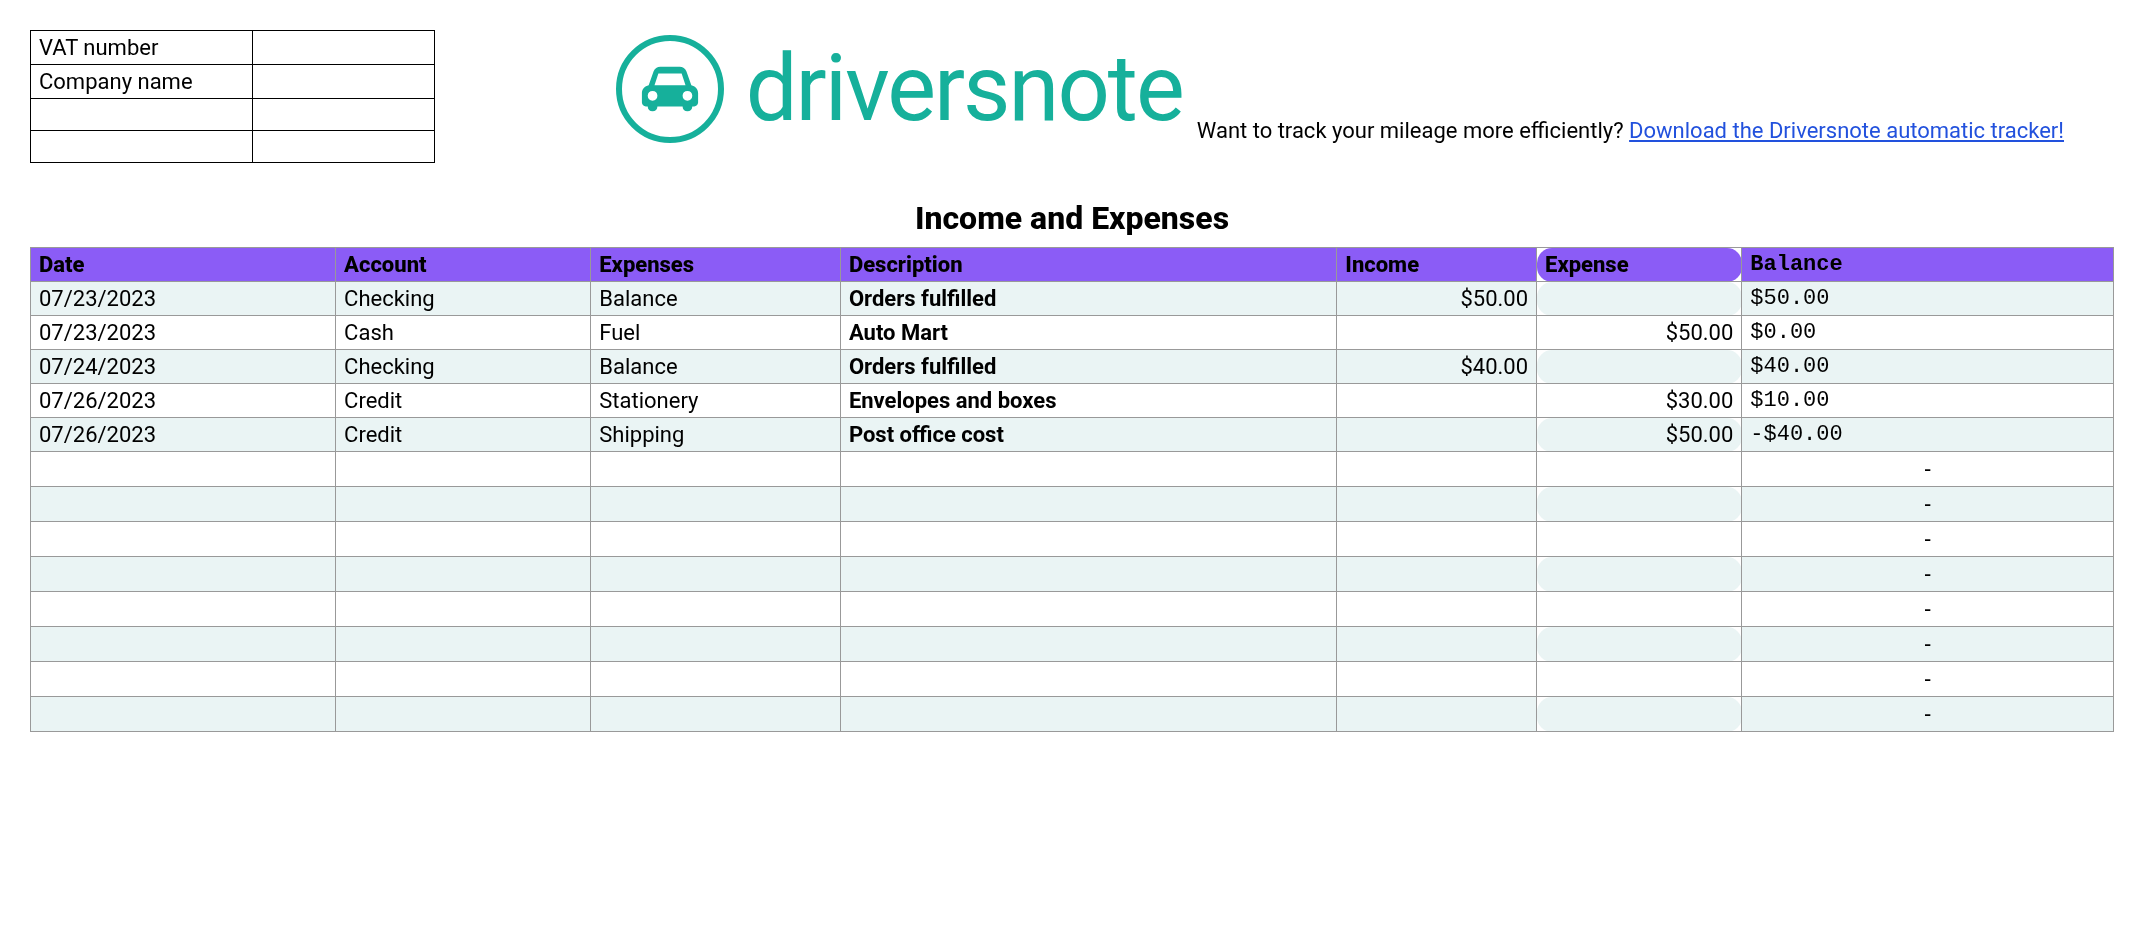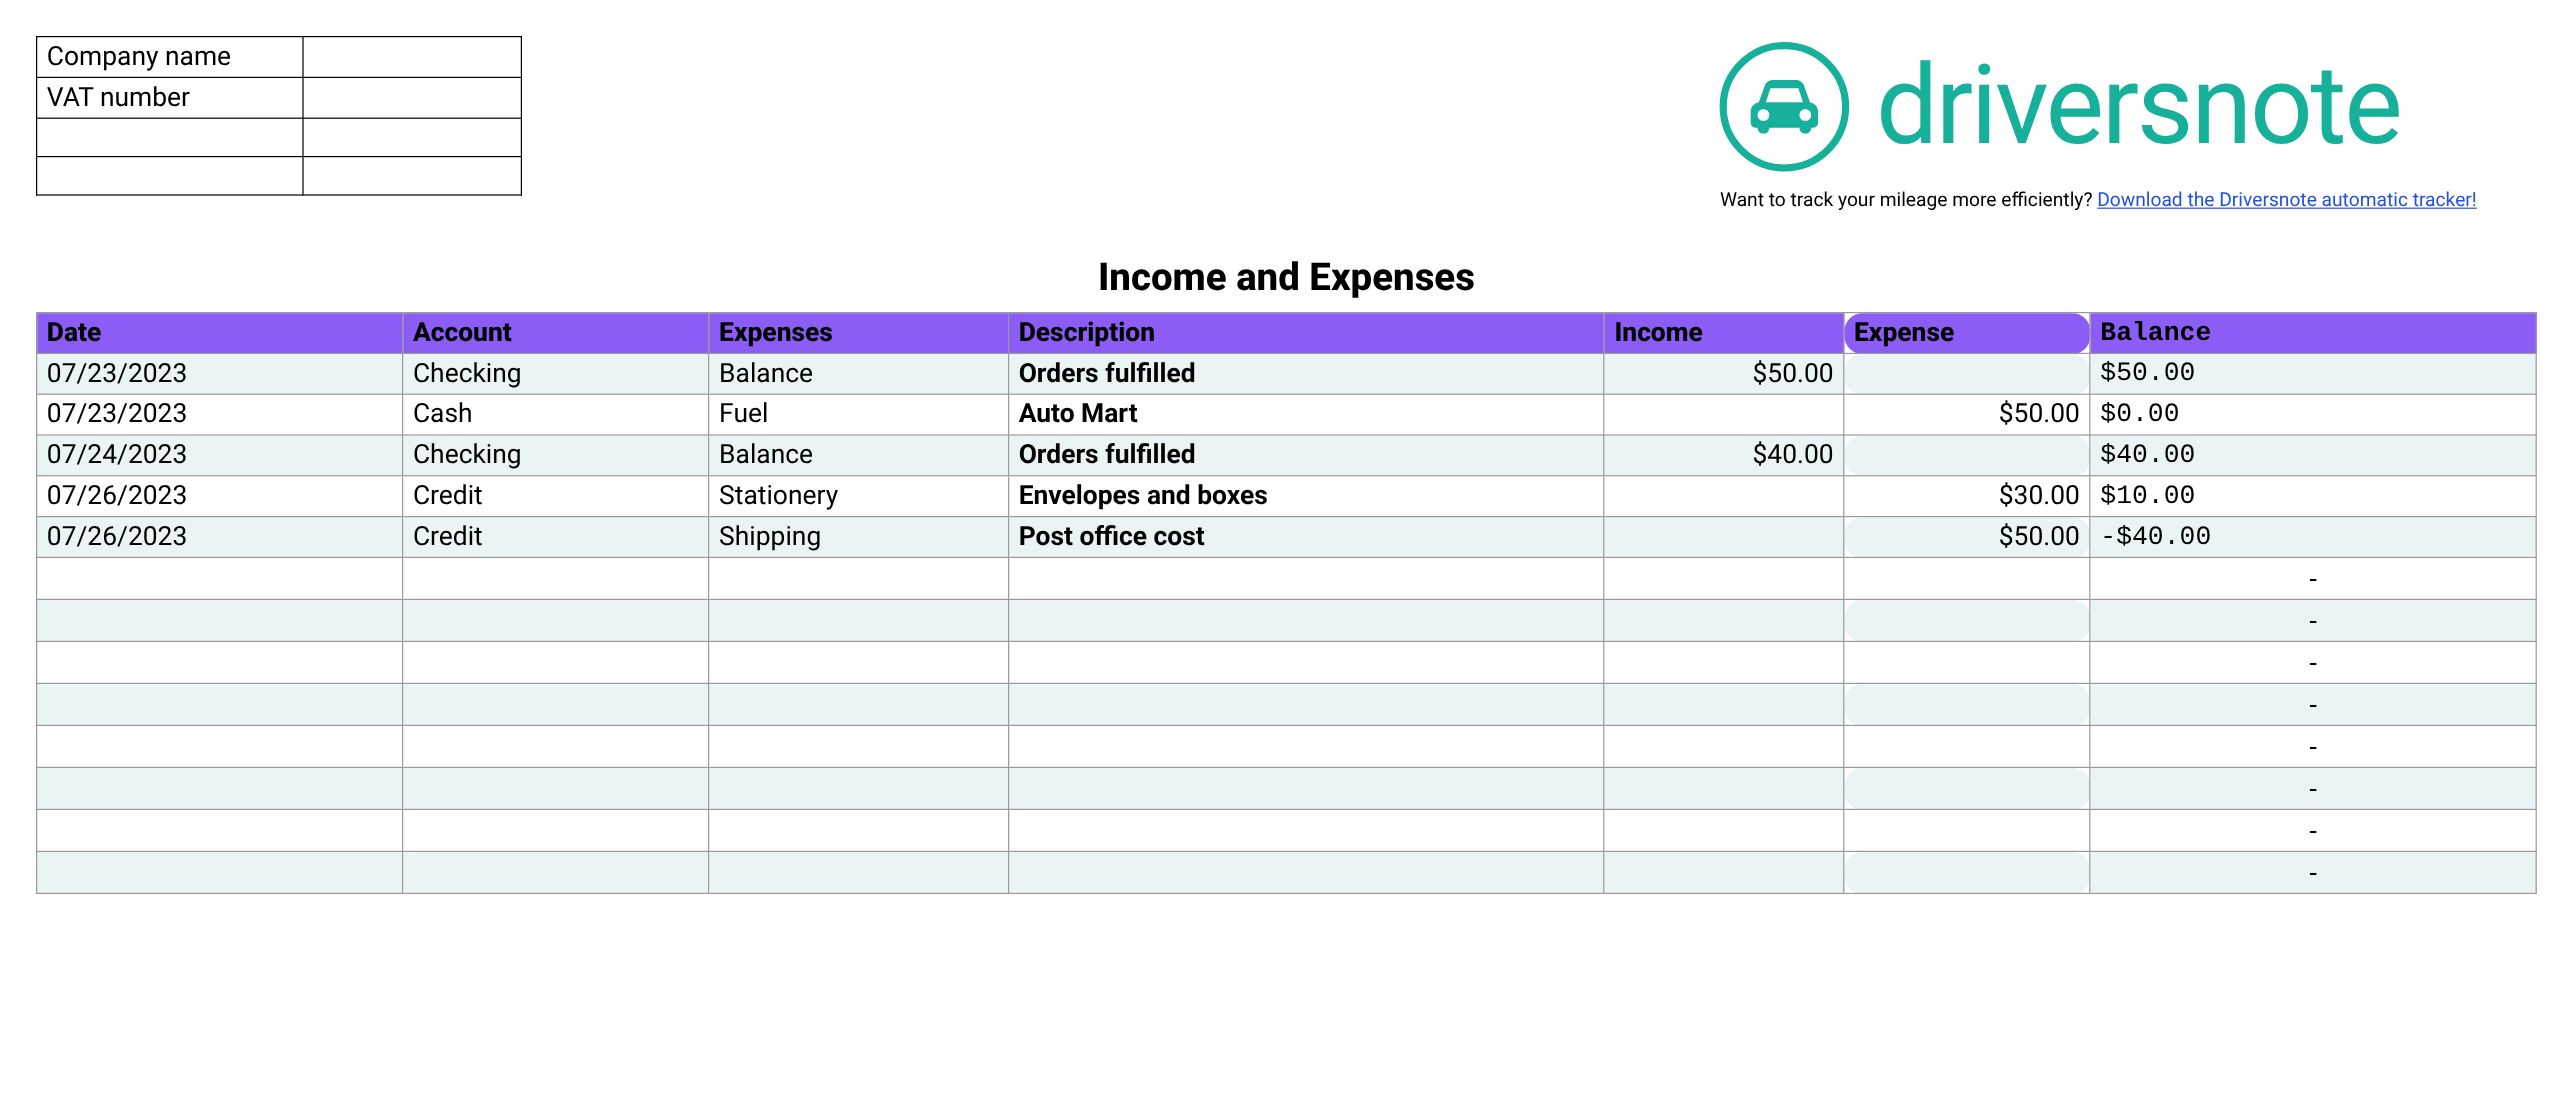--- a/index.html
+++ b/index.html
@@ -23,22 +23,22 @@
     .company-table td {
       border: 1px solid #000;
       padding: 4px 8px;
       height: 32px;
       font-size: 22px;
     }
     .company-table td:first-child { width: 55%; }
     .company-table td:last-child { width: 45%; }
     .logo-area {
       display: flex;
-      flex-direction: column;
-      align-items: flex-start;
+      flex-direction: row;
+      align-items: flex-end;
       gap: 14px;
       margin-right: 50px;
       margin-top: 5px;
     }
     .logo-row {
       display: flex;
       align-items: center;
       gap: 22px;
     }
     .logo-circle {
@@ -51,21 +51,21 @@
       justify-content: center;
     }
     .logo-text {
       font-size: 92px;
       font-weight: 400;
       color: #16b09b;
       letter-spacing: -2px;
       line-height: 1;
     }
     .cta-line {
-      font-size: 16px;
+      font-size: 22px;
       color: #000;
     }
     .cta-link {
       color: #2251dd;
       text-decoration: underline;
     }
     .section-title {
       text-align: center;
       font-size: 32px;
       font-weight: 800;
@@ -101,25 +101,25 @@
     td.col-balance { font-family: "Courier New", monospace; }
     .empty-row td.col-balance { text-align: center; font-family: -apple-system, sans-serif; }
   </style>
 </head>
 <body>
 
 <div class="top-area">
   <table class="company-table">
     <tbody id="company-rows">
         <tr>
+          <td>VAT number</td>
+          <td></td>
+        </tr>
+        <tr>
           <td>Company name</td>
-          <td></td>
-        </tr>
-        <tr>
-          <td>VAT number</td>
           <td></td>
         </tr>
         <tr>
           <td></td>
           <td></td>
         </tr>
         <tr>
           <td></td>
           <td></td>
         </tr>

